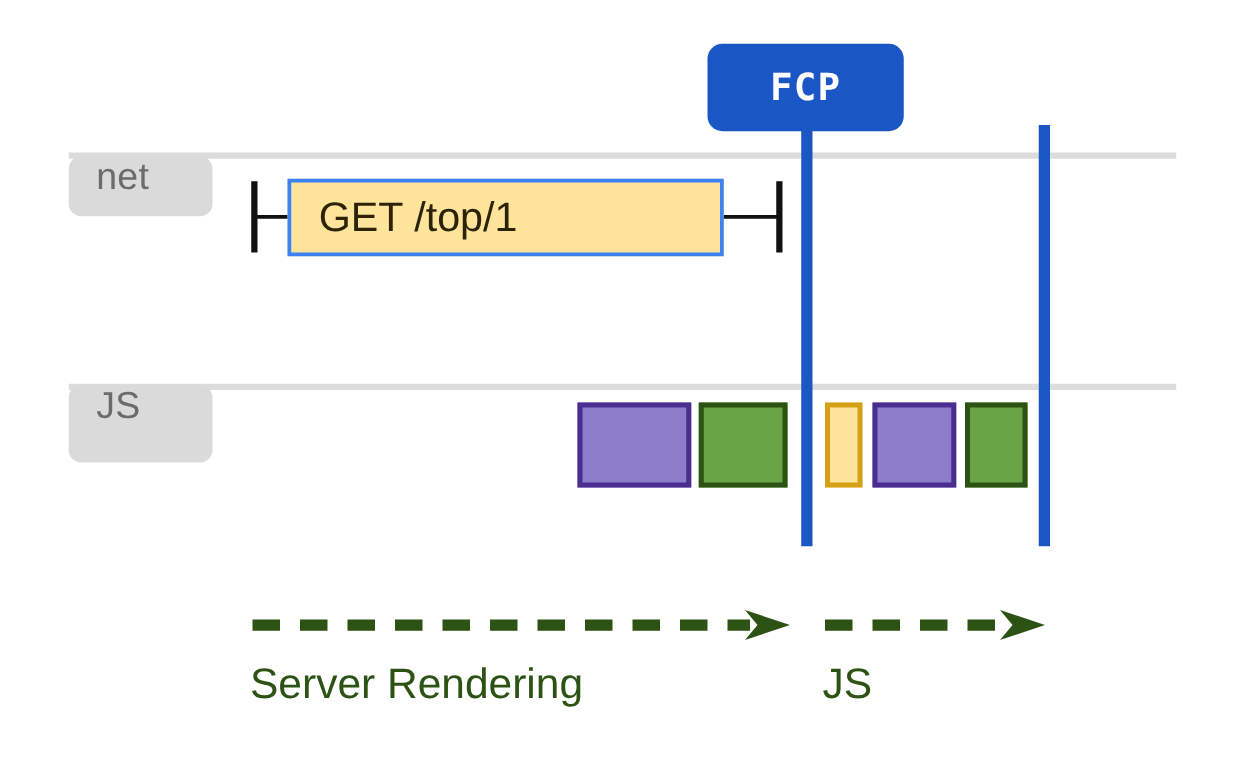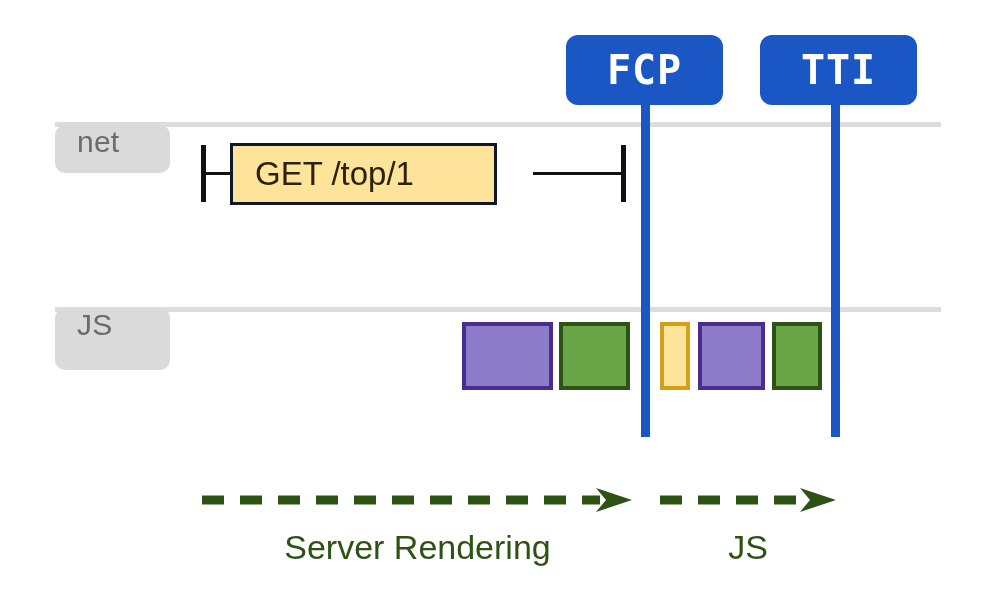--- a/index.html
+++ b/index.html
@@ -64,24 +64,24 @@
     height: 3px;
     background: #111111;
   }
   #net-whisker-left  { left: 203px; top: 172px; width: 30px; }
   #net-whisker-right { left: 533px; top: 172px; width: 90px; }
 
   #net-request-bar {
     position: absolute;
     left: 230px;
     top: 143px;
-    width: 267px;
+    width: 349px;
     height: 62px;
     background: #fde49a;
-    border: 3px solid #0f172a;
+    border: 3px solid #3b82f6;
     box-sizing: border-box;
     display: flex;
     align-items: center;
     padding-left: 22px;
     color: #2b2208;
     font-size: 33px;
     pointer-events: auto;
   }
 
   
@@ -105,34 +105,33 @@
     position: absolute;
     height: 70px;
     background: #1a56c4;
     border-radius: 12px;
     display: flex;
     align-items: center;
     justify-content: center;
     color: #ffffff;
     font-family: "DejaVu Sans Mono", monospace;
     font-weight: bold;
-    font-size: 40px;
+    font-size: 30px;
     letter-spacing: 1px;
   }
 
   
   .phase-arrow {
     position: absolute;
     height: 26px;
   }
   .phase-label {
     position: absolute;
     color: #2c5214;
     font-size: 34px;
-    text-align: center;
     white-space: nowrap;
   }
 </style>
 </head>
 <body>
 
 <div id="stage">
 
   <div class="lane-line" id="lane-line-net"></div>
   <div class="lane-line" id="lane-line-js"></div>
@@ -159,23 +158,20 @@
   <div class="js-block yellow" style="left:660px; width:30px;"></div>
   <div class="js-block purple" style="left:698px; width:67px;"></div>
   <div class="js-block green" style="left:772px; width:50px;"></div>
 
   <div class="milestone-line" style="left:641px; top:100px; height:337px;"></div>
   <div class="milestone-badge" style="left:566px; top:35px; width:157px;">
     <span>FCP</span>
   </div>
 
   <div class="milestone-line" style="left:831px; top:100px; height:337px;"></div>
-  <div class="milestone-badge" style="left:760px; top:35px; width:157px;">
-    <span>TTI</span>
-  </div>
 
   <svg class="phase-arrow" style="left:200px; top:487px; width:435px;" viewBox="0 0 435 26" preserveAspectRatio="none">
     <line x1="2" y1="13" x2="400" y2="13" stroke="#2c5214" stroke-width="9" stroke-dasharray="22 16"></line>
     <polygon points="396,1 432,13 396,25 406,13" fill="#2c5214"></polygon>
   </svg>
   <div class="phase-label" style="left:200px; top:528px; width:435px;">Server Rendering</div>
 
   <svg class="phase-arrow" style="left:658px; top:487px; width:180px;" viewBox="0 0 180 26" preserveAspectRatio="none">
     <line x1="2" y1="13" x2="148" y2="13" stroke="#2c5214" stroke-width="9" stroke-dasharray="22 16"></line>
     <polygon points="142,1 178,13 142,25 152,13" fill="#2c5214"></polygon>

